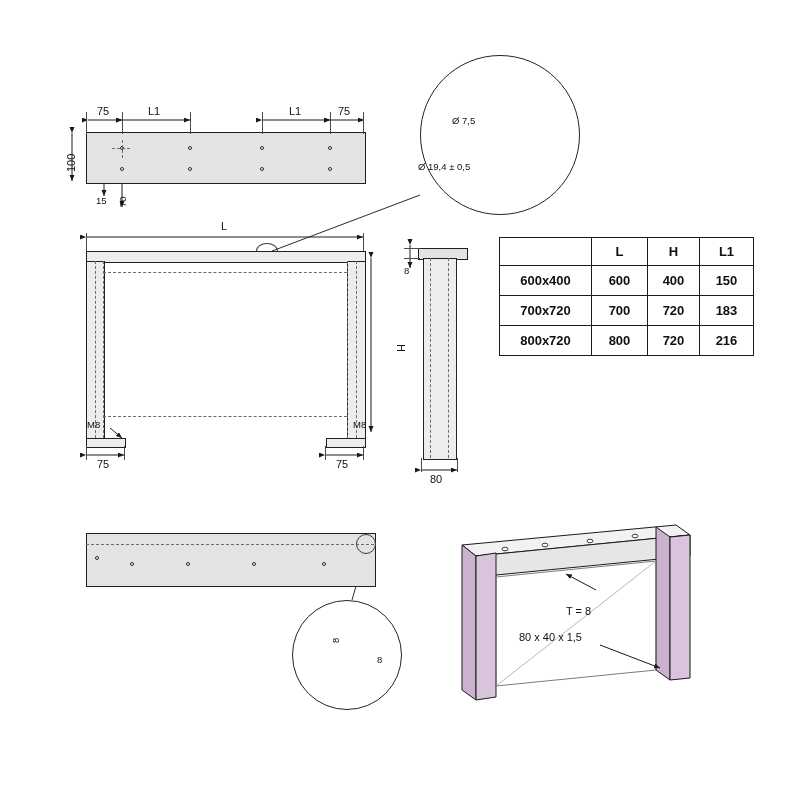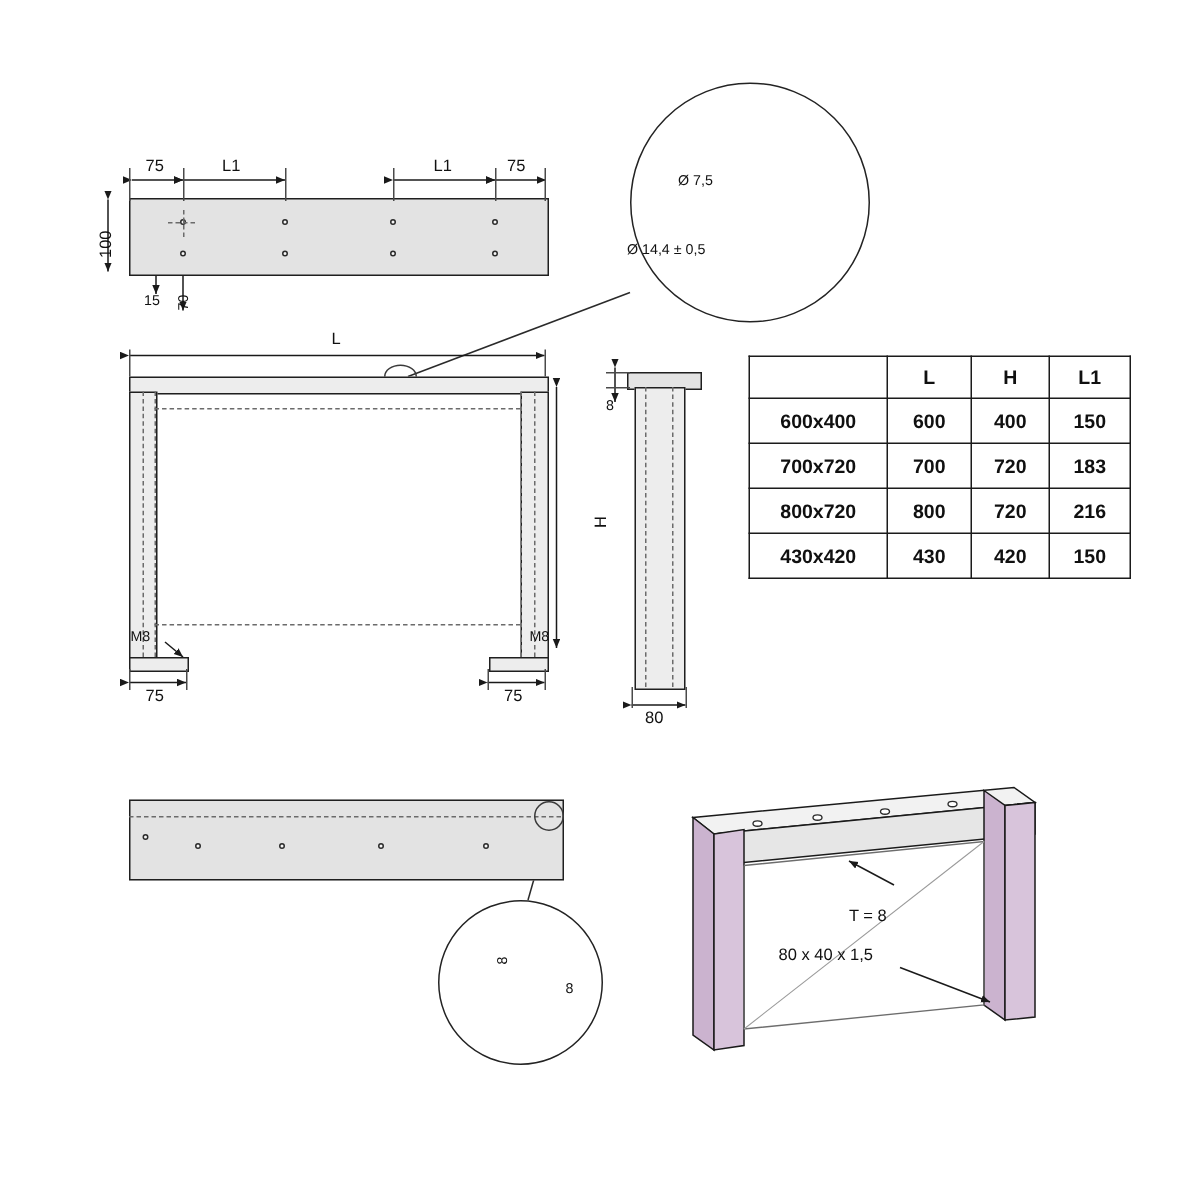--- a/index.html
+++ b/index.html
@@ -228,21 +228,21 @@
   <div class="lbl" style="left:338px; top:106px;">75</div>
 
   <div class="lbl lbl-rot" style="left:66px; top:172px;">100</div>
   <div class="lbl lbl-sm" style="left:96px; top:196px;">15</div>
   <div class="lbl lbl-sm lbl-rot" style="left:118px; top:207px;">70</div>
 
   <div class="small-circle" style="left:256px; top:243px; width:22px; height:16px;"></div>
 
   <div class="circle" style="left:420px; top:55px; width:160px; height:160px;"></div>
   <div class="lbl lbl-sm" style="left:452px; top:100px;margin-top:16px;">Ø 7,5</div>
-  <div class="lbl lbl-sm" style="left:418px; top:162px;">Ø 14,4 ± 0,5</div>
+  <div class="lbl lbl-sm" style="left:418px; top:162px;">Ø 19,4 ± 0,5</div>
 
   <div class="plate-light" style="left:86px; top:251px; width:278px; height:10px;"></div>
 
   <div class="plate-light" style="left:86px; top:261px; width:17px; height:177px;"></div>
 
   <div class="plate-light" style="left:347px; top:261px; width:17px; height:177px;"></div>
 
   <div class="plate-light" style="left:86px; top:438px; width:38px; height:8px;"></div>
   <div class="plate-light" style="left:326px; top:438px; width:38px; height:8px;"></div>
 
@@ -302,26 +302,20 @@
         <td>700</td>
         <td>720</td>
         <td>183</td>
       </tr>
       <tr>
         <td>800x720</td>
         <td>800</td>
         <td>720</td>
         <td>216</td>
       </tr>
-      <tr>
-        <td>430x420</td>
-        <td>430</td>
-        <td>420</td>
-        <td>150</td>
-      </tr>
     </tbody>
   </table>
 
   <div class="plate" style="left:86px; top:533px; width:288px; height:52px;"></div>
   <div class="dash-h" style="left:86px; top:544px; width:288px;"></div>
   <div class="hole" style="left:95px; top:556px;"></div>
   <div class="hole" style="left:130px; top:562px;"></div>
   <div class="hole" style="left:186px; top:562px;"></div>
   <div class="hole" style="left:252px; top:562px;"></div>
   <div class="hole" style="left:322px; top:562px;"></div>

